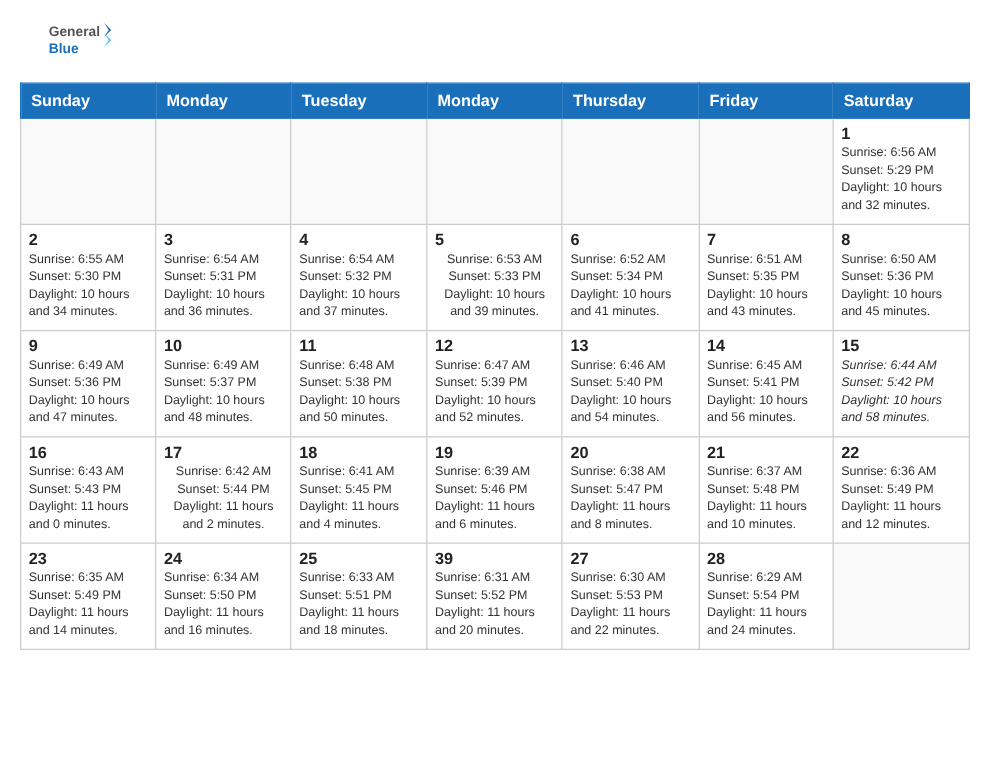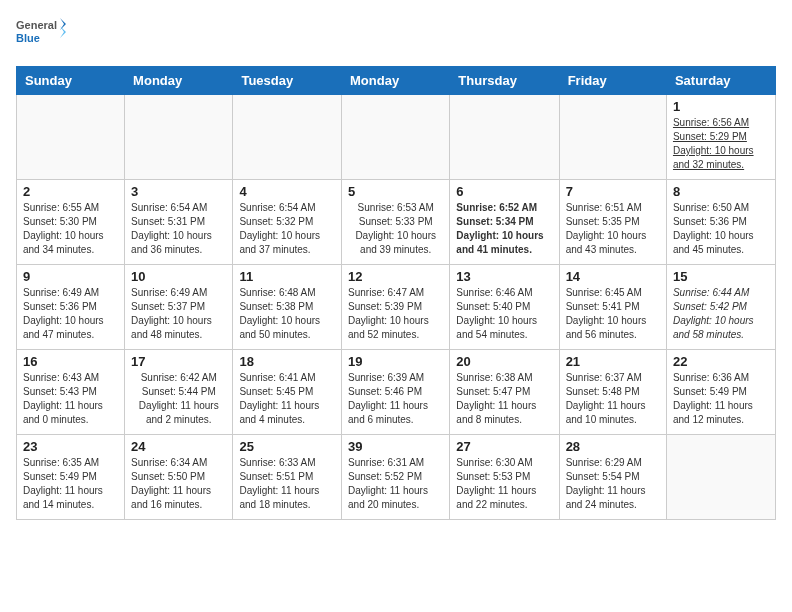--- a/index.html
+++ b/index.html
@@ -13,20 +13,21 @@
     .header {
       display: flex;
       justify-content: space-between;
       align-items: flex-start;
       margin-bottom: 10px;
     }
     .logo {
       display: flex;
       align-items: center;
       gap: 4px;
+      margin-left: 23px;
     }
     .title-block {
       text-align: right;
     }
     .month-title {
       font-size: 32px;
       font-weight: bold;
       color: #333;
     }
     .location {
@@ -107,21 +108,21 @@
   <tbody id="calendar-body">
   <tr class="week-row">
         <td class="empty"></td>
         <td class="empty"></td>
         <td class="empty"></td>
         <td class="empty"></td>
         <td class="empty"></td>
         <td class="empty"></td>
         <td>
           <span class="day-number">1</span>
-          <div class="day-info" style="white-space: pre-line; text-decoration: underline;">Sunrise: 6:56 AM
+          <div class="day-info" style="white-space: pre-line;">Sunrise: 6:56 AM
 Sunset: 5:29 PM
 Daylight: 10 hours and 32 minutes.</div>
         </td>
       </tr>
       <tr class="week-row">
         <td>
           <span class="day-number">2</span>
           <div class="day-info" style="white-space: pre-line;">Sunrise: 6:55 AM
 Sunset: 5:30 PM
 Daylight: 10 hours and 34 minutes.</div>
@@ -139,21 +140,21 @@
 Daylight: 10 hours and 37 minutes.</div>
         </td>
         <td>
           <span class="day-number">5</span>
           <div class="day-info" style="white-space: pre-line; text-align: center;">Sunrise: 6:53 AM
 Sunset: 5:33 PM
 Daylight: 10 hours and 39 minutes.</div>
         </td>
         <td>
           <span class="day-number">6</span>
-          <div class="day-info" style="white-space: pre-line; font-weight: bold;">Sunrise: 6:52 AM
+          <div class="day-info" style="white-space: pre-line;">Sunrise: 6:52 AM
 Sunset: 5:34 PM
 Daylight: 10 hours and 41 minutes.</div>
         </td>
         <td>
           <span class="day-number">7</span>
           <div class="day-info" style="white-space: pre-line;">Sunrise: 6:51 AM
 Sunset: 5:35 PM
 Daylight: 10 hours and 43 minutes.</div>
         </td>
         <td>

